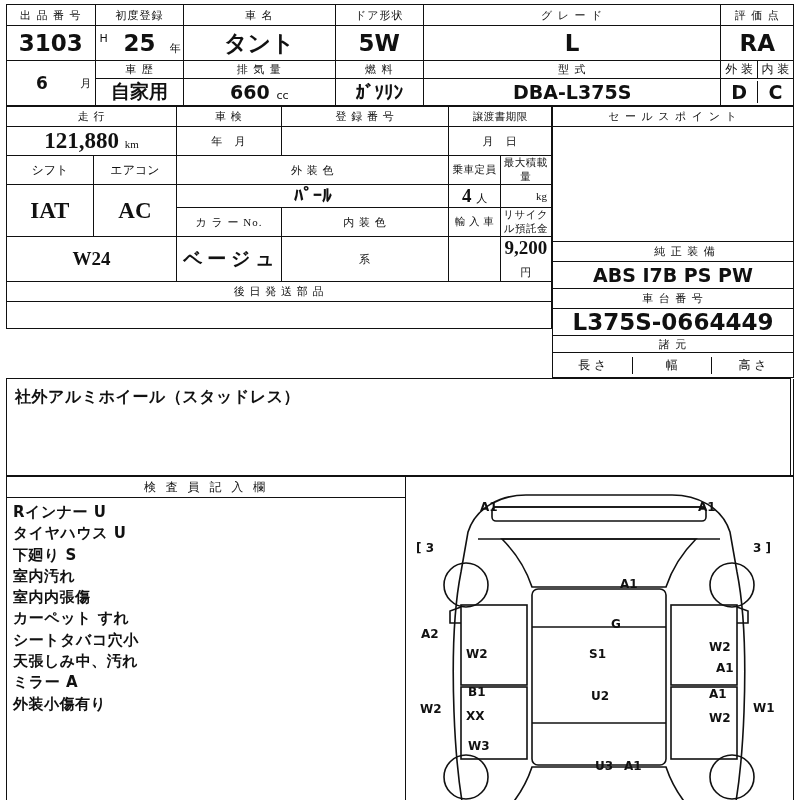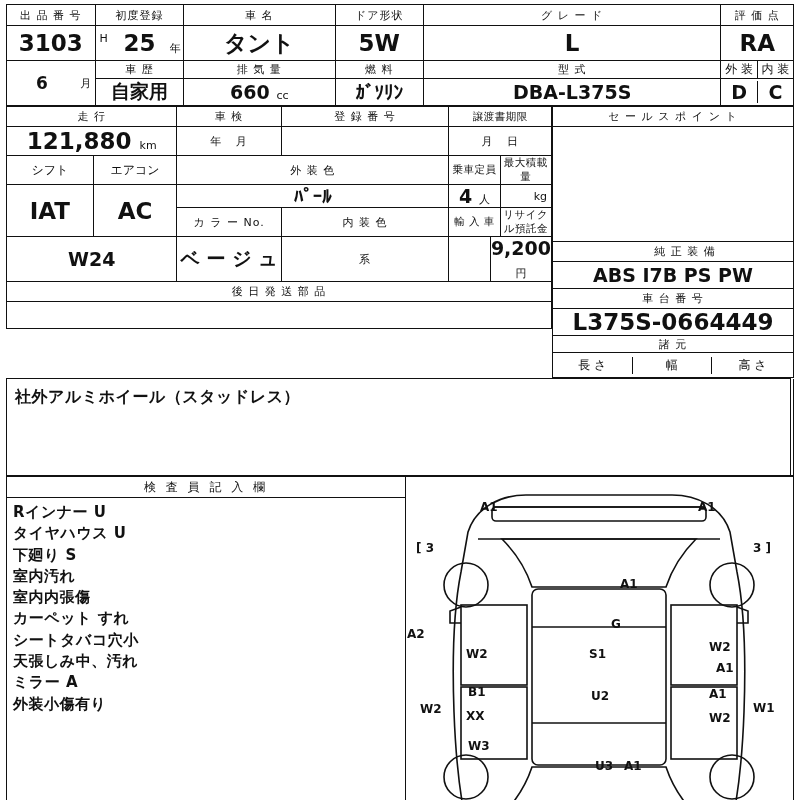--- a/index.html
+++ b/index.html
@@ -12,21 +12,21 @@
   .lbl2{font-size:10.5px;letter-spacing:0.5px;}
   .val{font-size:19px;font-weight:bold;margin-left:28px;}
   .val-lg{font-size:23px;font-weight:bold;}
   .val-md{font-size:17px;font-weight:bold;}
   .sm{font-size:12px;}
   .topwrap{width:788px;}
   .unit{font-size:11px;font-weight:normal;}
   .mainwrap{display:flex;width:788px;}
   .leftcol{width:546px;}
   .rightcol{width:242px;}
-  .lefttbl{width:546px;}
+  .lefttbl{width:546px;font-family:Liberation Serif, serif;}
   .righttbl{width:242px;}
   .notes{height:88px;text-align:left;vertical-align:top;font-size:16px;font-weight:bold;padding:8px 6px 0 8px;letter-spacing:0.5px;}
   .inspwrap{display:flex;width:788px;}
   .inspleft{width:400px;border:1px solid #111;box-sizing:border-box;}
   .inspright{width:388px;border:1px solid #111;border-left:none;box-sizing:border-box;position:relative;}
   .insphdr{text-align:center;font-size:12px;letter-spacing:3px;border-bottom:1px solid #111;height:20px;line-height:20px;}
   .insplist{padding:4px 0 0 6px;font-size:15px;line-height:1.42;font-weight:bold;letter-spacing:0.5px;}
   .diagram{position:relative;width:100%;height:406px;}
   .dlab{position:absolute;font-size:12px;font-weight:bold;}
   svg{position:absolute;left:0;top:0;}
@@ -301,21 +301,21 @@
             <path d="M55 130 L 44 134 L 44 146 L 55 146"></path>
             <path d="M331 130 L 342 134 L 342 146 L 331 146"></path>
           </g>
         </svg>
         <div>
             <div class="dlab" style="left: 74px; top: 23px;">A1</div>
             <div class="dlab" style="left: 292px; top: 23px;">A1</div>
             <div class="dlab" style="left: 10px; top: 64px;">[ 3</div>
             <div class="dlab" style="left: 347px; top: 64px;">3 ]</div>
             <div class="dlab" style="left: 214px; top: 100px;">A1</div>
-            <div class="dlab" style="left: 1px; top: 150px;">A2</div>
+            <div class="dlab" style="left: 15px; top: 150px;">A2</div>
             <div class="dlab" style="left: 205px; top: 140px;">G</div>
             <div class="dlab" style="left: 60px; top: 170px;">W2</div>
             <div class="dlab" style="left: 183px; top: 170px;">S1</div>
             <div class="dlab" style="left: 303px; top: 163px;">W2</div>
             <div class="dlab" style="left: 310px; top: 184px;">A1</div>
             <div class="dlab" style="left: 62px; top: 208px;">B1</div>
             <div class="dlab" style="left: 185px; top: 212px;">U2</div>
             <div class="dlab" style="left: 303px; top: 210px;">A1</div>
             <div class="dlab" style="left: 14px; top: 225px;">W2</div>
             <div class="dlab" style="left: 60px; top: 232px;">XX</div>

